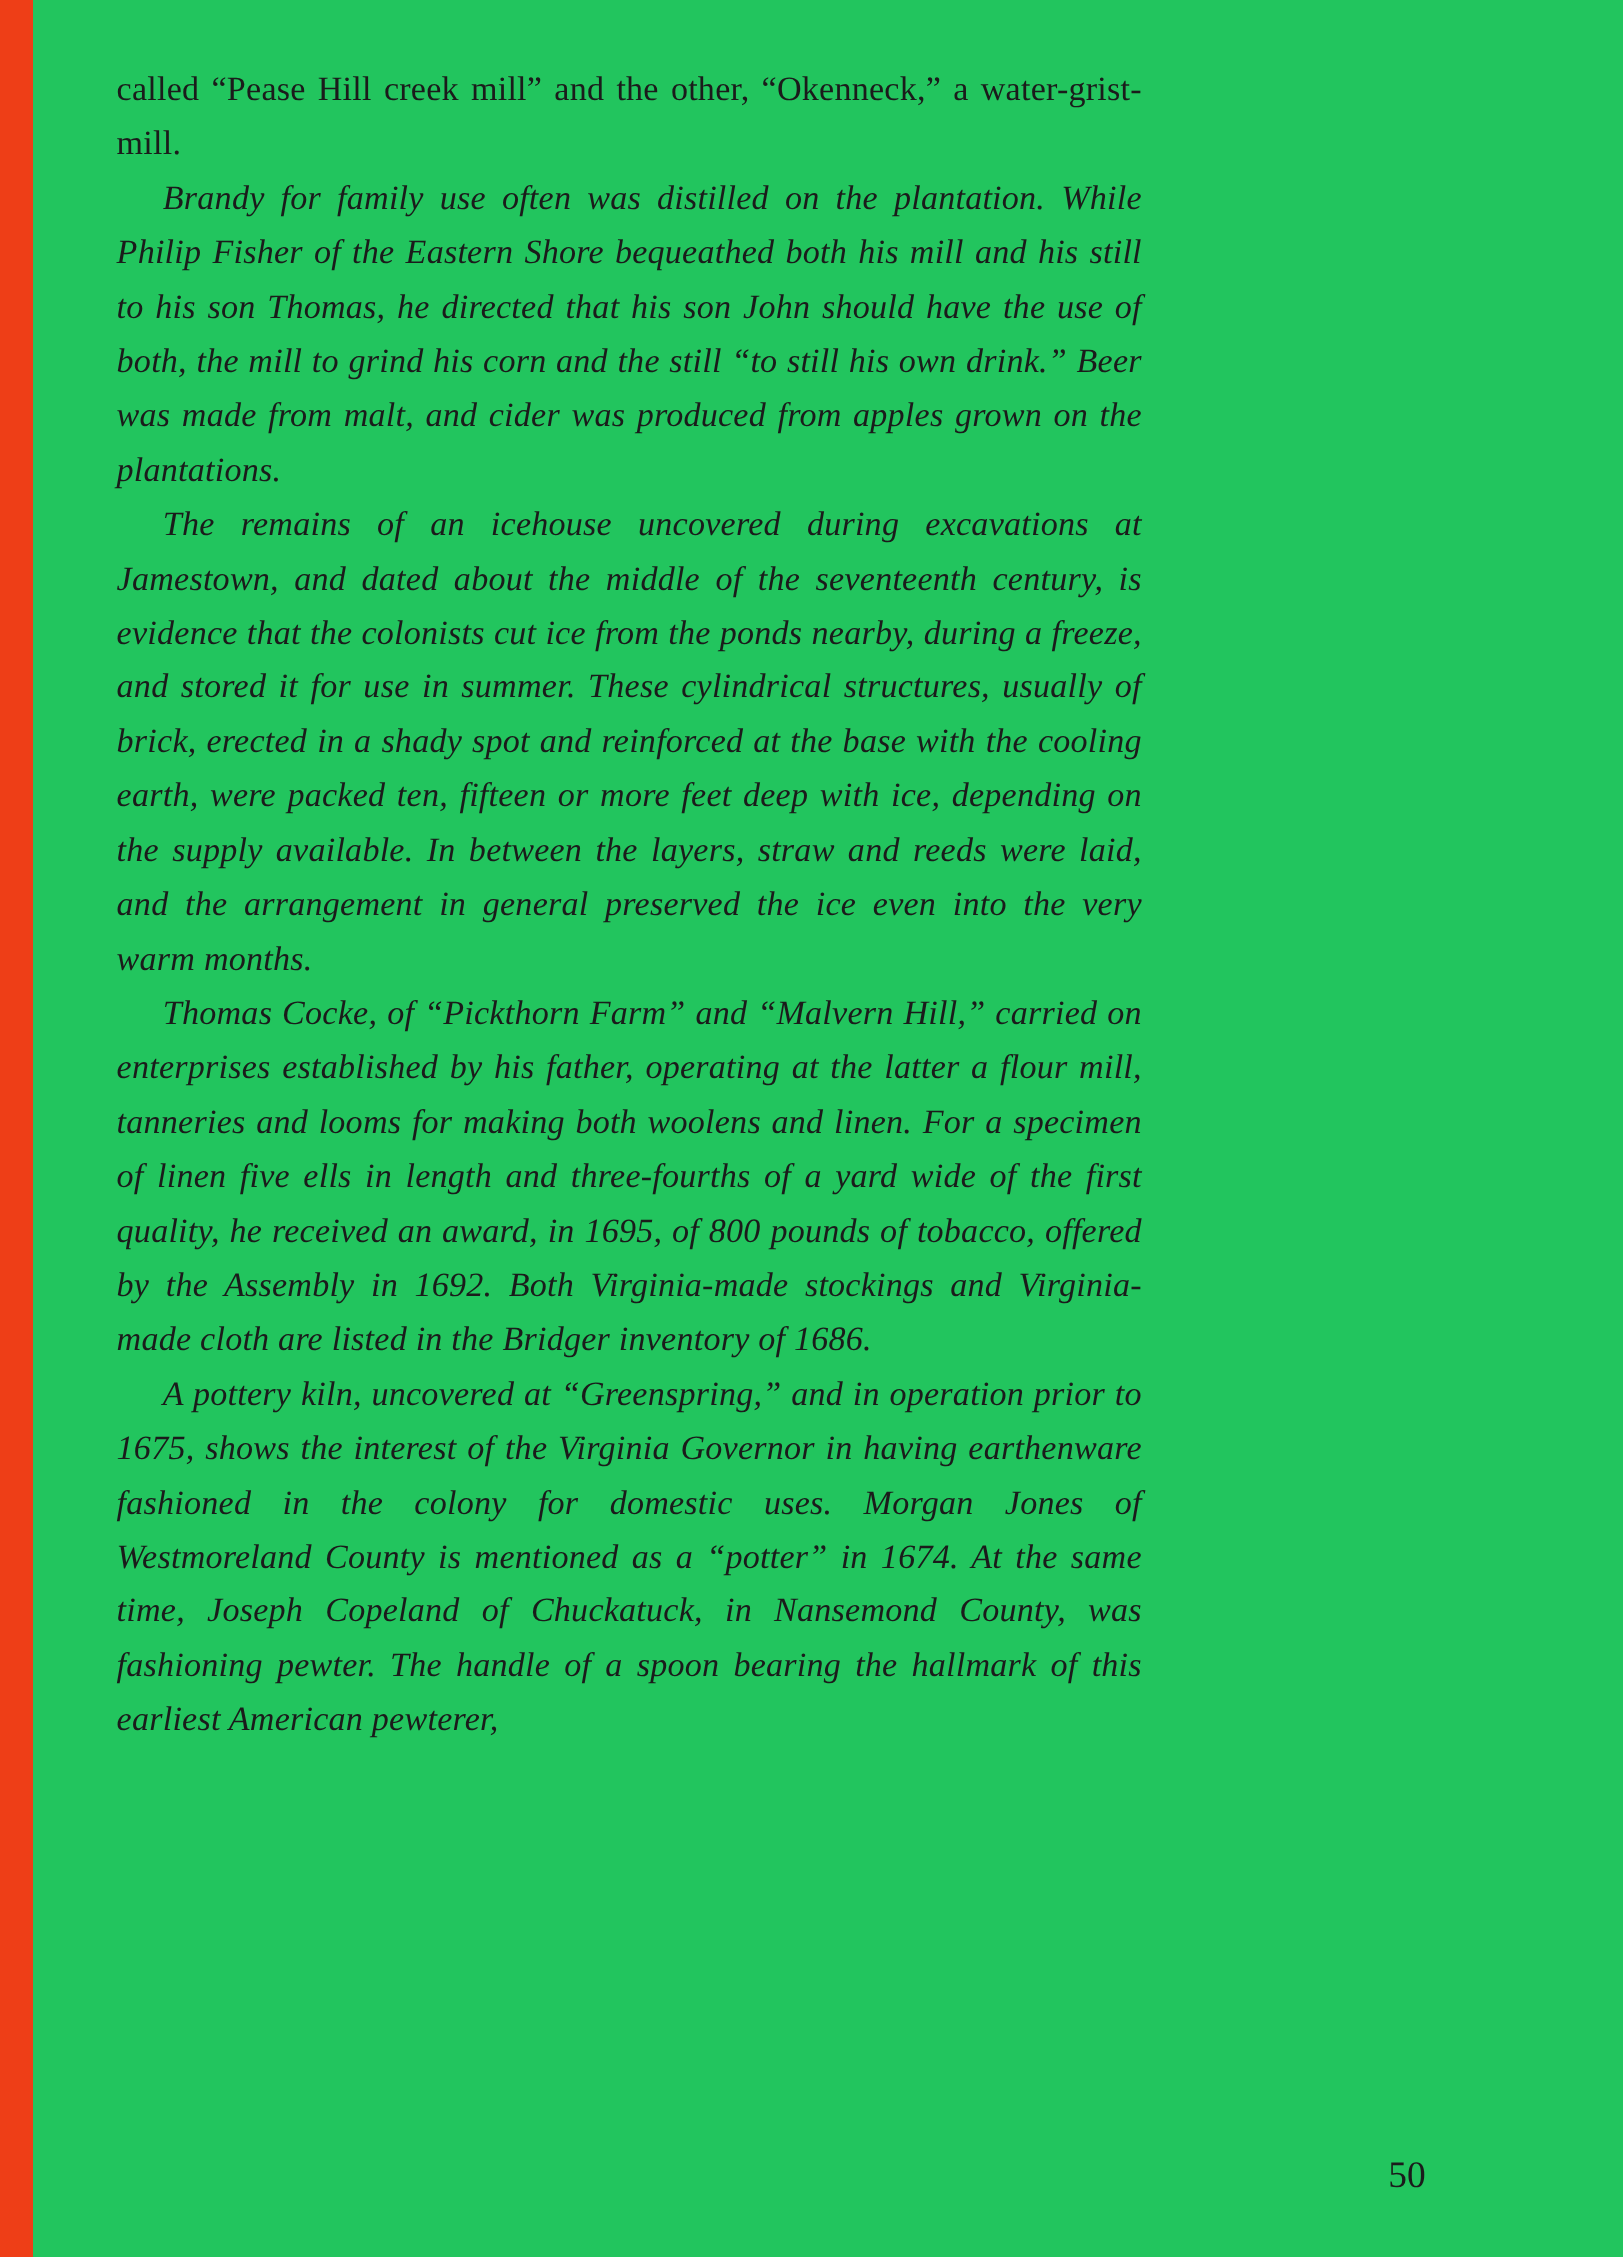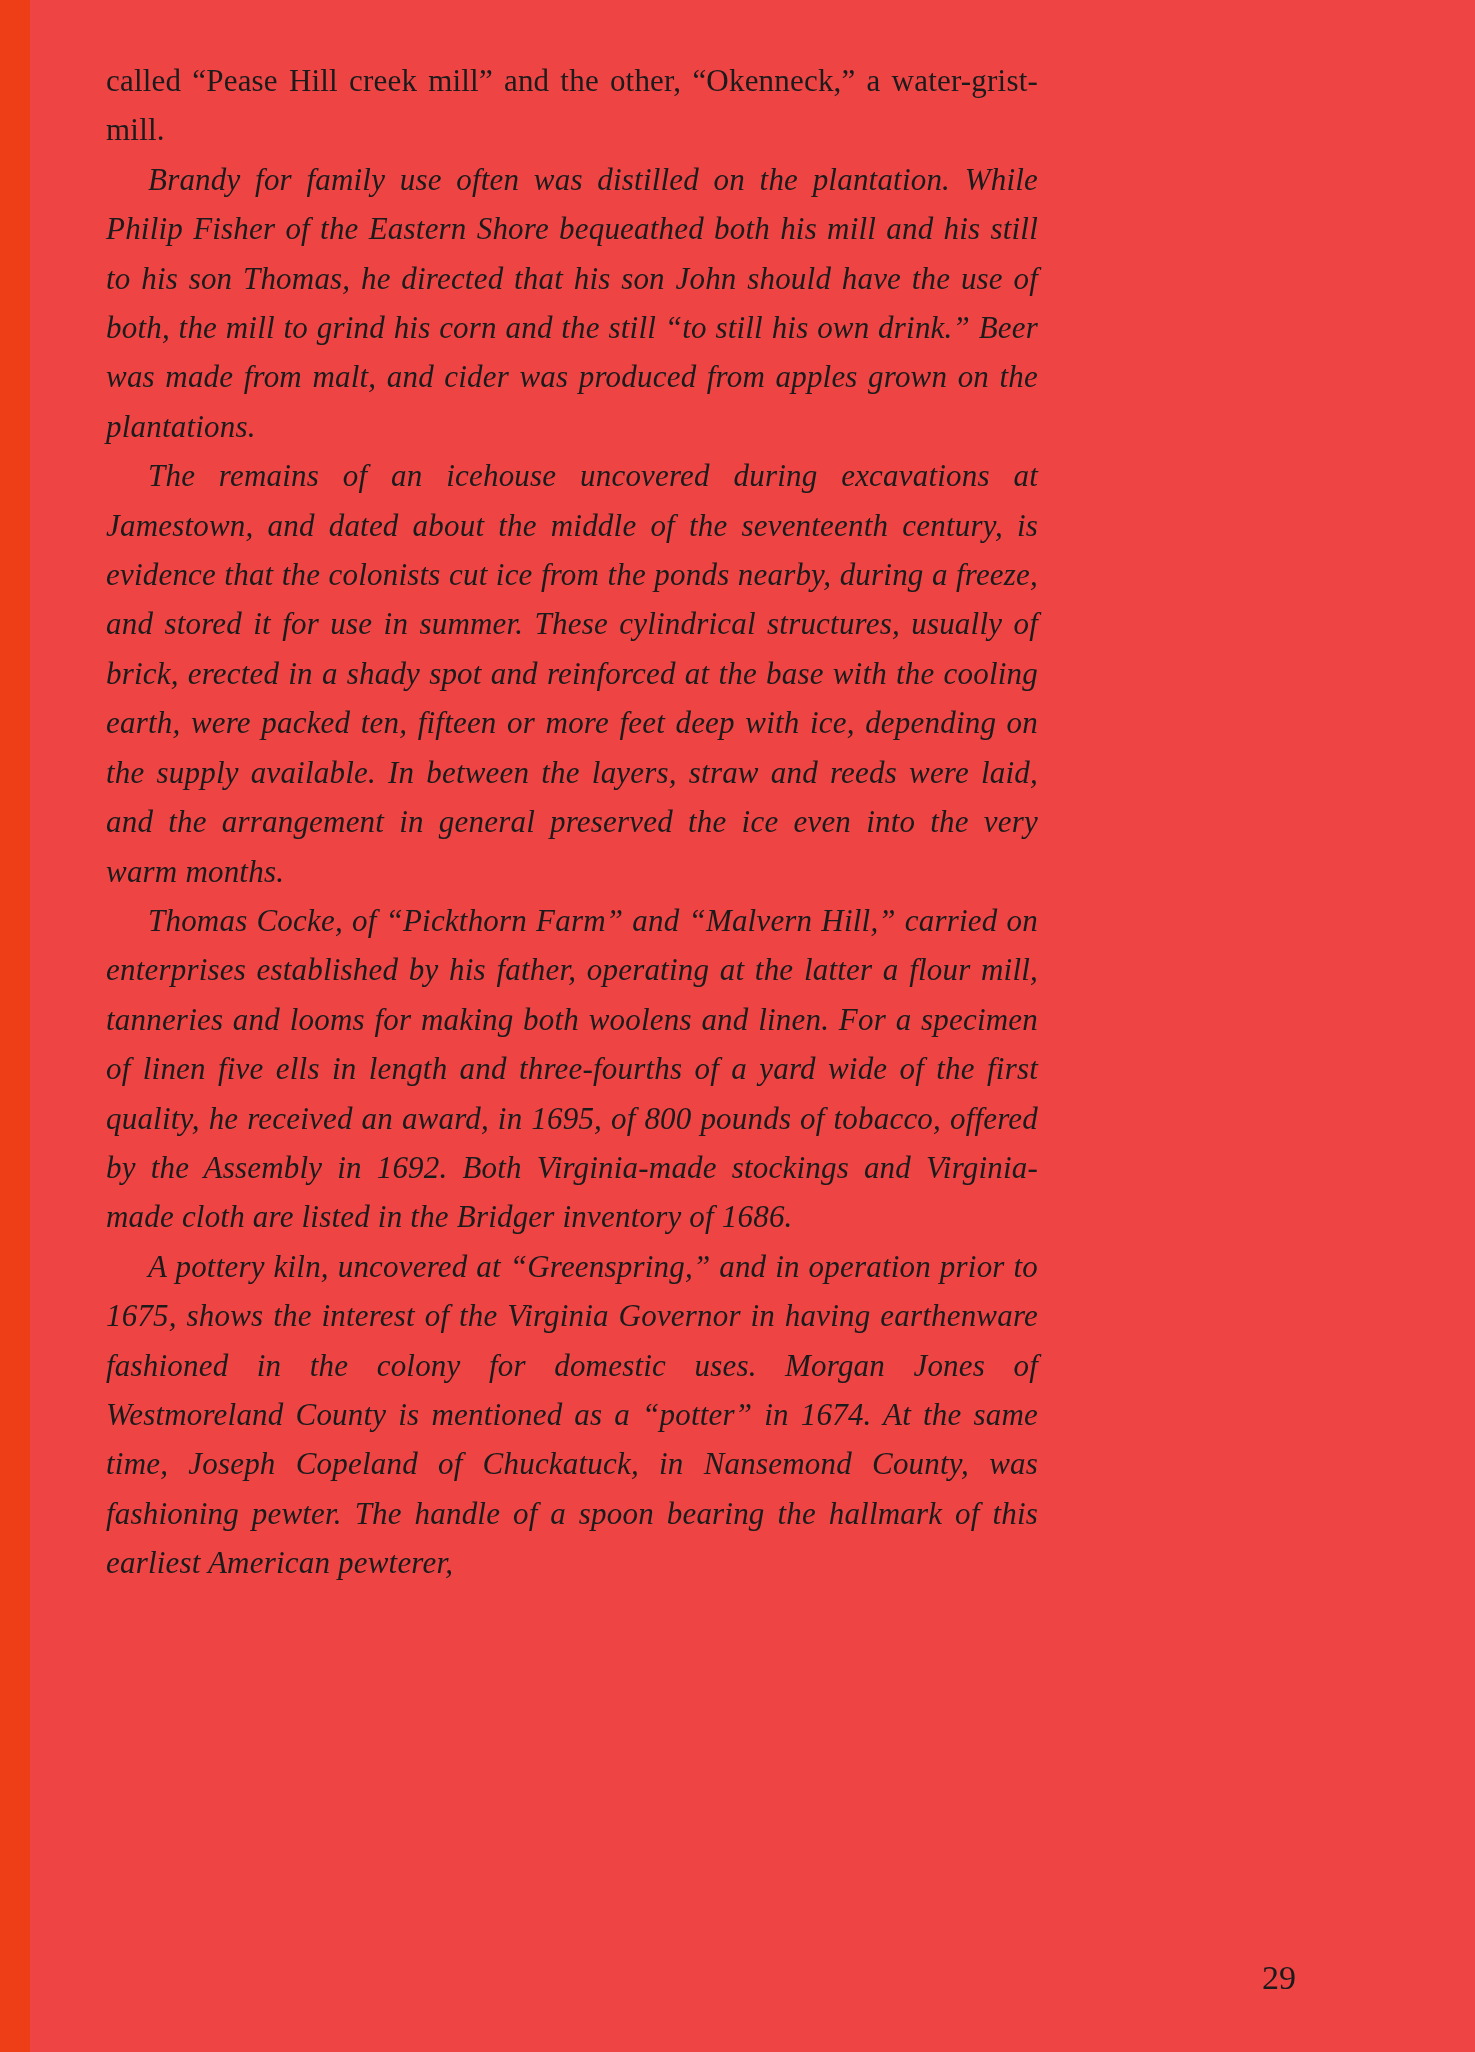--- a/index.html
+++ b/index.html
@@ -7,21 +7,21 @@
     padding: 0;
     width: 1475px;
     height: 2052px;
     background: #fdfdfb;
     overflow: hidden;
   }
   .page {
     position: relative;
     width: 1475px;
     height: 2052px;
-    background: #ef4444;
+    background: #22c55e;
     font-family: "Liberation Serif", "DejaVu Serif", serif;
     color: #1b1b1b;
   }
   .binding-stripe {
     position: absolute;
     left: 0;
     top: 0;
     width: 30px;
     height: 2052px;
     background: #ee3e17;
@@ -58,14 +58,14 @@
 
 <div class="page">
   <div class="binding-stripe"></div>
   <div class="page-text">
       <p class="para">called “Pease Hill creek mill” and the other, “Okenneck,” a water-grist-mill.</p>
       <p class="para indent">Brandy for family use often was distilled on the plantation. While Philip Fisher of the Eastern Shore bequeathed both his mill and his still to his son Thomas, he directed that his son John should have the use of both, the mill to grind his corn and the still “to still his own drink.” Beer was made from malt, and cider was produced from apples grown on the plantations.</p>
       <p class="para indent">The remains of an icehouse uncovered during excavations at Jamestown, and dated about the middle of the seventeenth century, is evidence that the colonists cut ice from the ponds nearby, during a freeze, and stored it for use in summer. These cylindrical structures, usually of brick, erected in a shady spot and reinforced at the base with the cooling earth, were packed ten, fifteen or more feet deep with ice, depending on the supply available. In between the layers, straw and reeds were laid, and the arrangement in general preserved the ice even into the very warm months.</p>
       <p class="para indent">Thomas Cocke, of “Pickthorn Farm” and “Malvern Hill,” carried on enterprises established by his father, operating at the latter a flour mill, tanneries and looms for making both woolens and linen. For a specimen of linen five ells in length and three-fourths of a yard wide of the first quality, he received an award, in 1695, of 800 pounds of tobacco, offered by the Assembly in 1692. Both Virginia-made stockings and Virginia-made cloth are listed in the Bridger inventory of 1686.</p>
       <p class="para indent">A pottery kiln, uncovered at “Greenspring,” and in operation prior to 1675, shows the interest of the Virginia Governor in having earthenware fashioned in the colony for domestic uses. Morgan Jones of Westmoreland County is mentioned as a “potter” in 1674. At the same time, Joseph Copeland of Chuckatuck, in Nansemond County, was fashioning pewter. The handle of a spoon bearing the hallmark of this earliest American pewterer,</p>
     </div>
-  <div class="page-number">29</div>
+  <div class="page-number">50</div>
 </div>
 
 </body></html>

